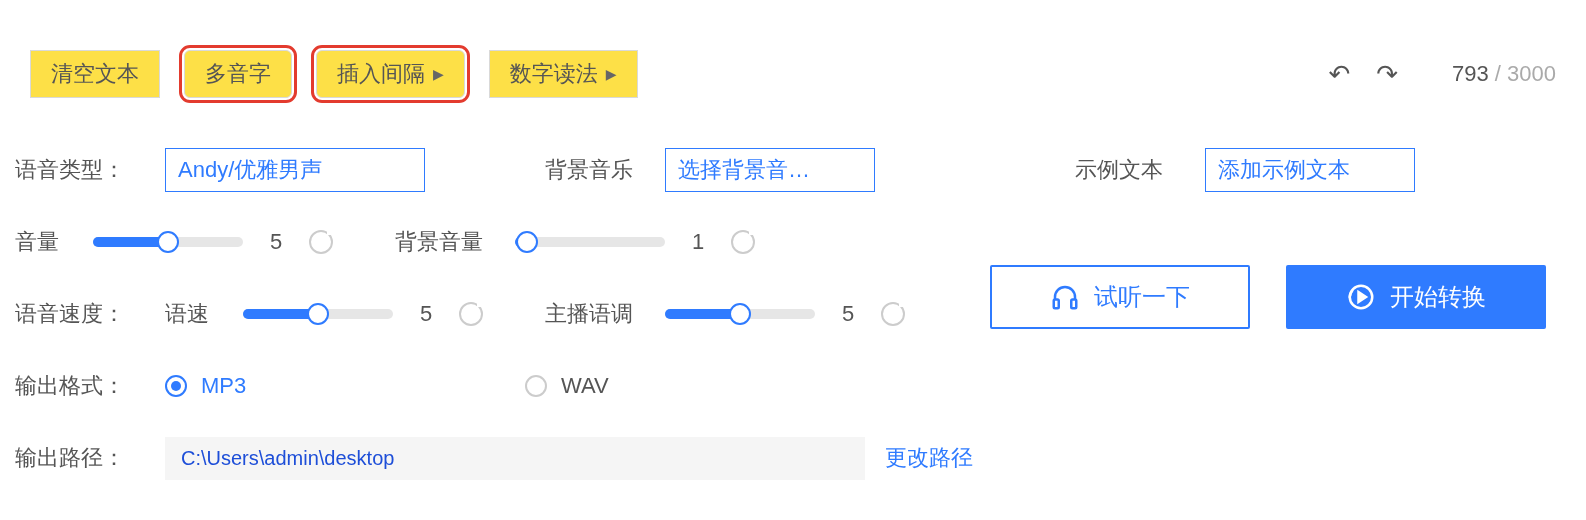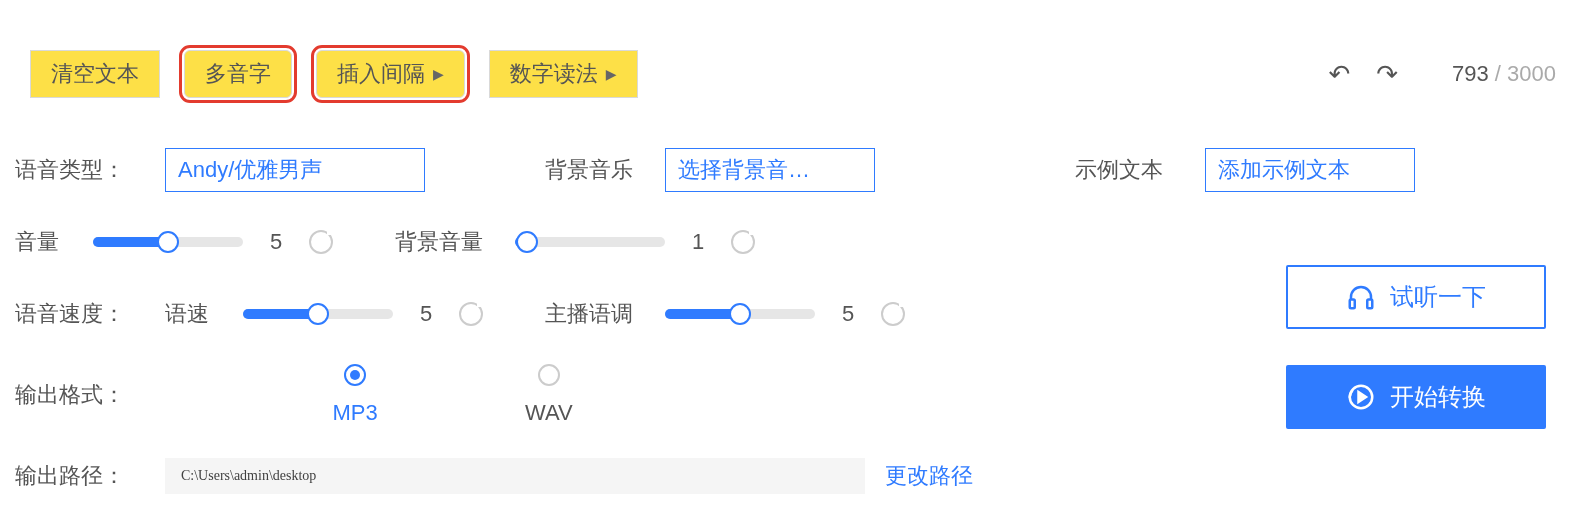--- a/index.html
+++ b/index.html
@@ -84,41 +84,40 @@
       background: #fff;
       border: 2px solid #2f7bff;
       border-radius: 50%;
       left: 50%;
     }
     .slider-val { width: 30px; text-align: center; color: #555; }
     .reset-icon { width: 24px; height: 24px; border: 2px solid #ccc; border-radius: 50%; position: relative; cursor: pointer;}
     .reset-icon::after { content: ""; position: absolute; top: -3px; right: -2px; width: 6px; height: 6px; background: #fff; }
 
     
-    .radio-row { display: flex; align-items: center; gap: 14px; flex-direction: column; }
+    .radio-row { display: flex; align-items: center; gap: 14px; }
     .radio {
       width: 22px; height: 22px; border-radius: 50%;
       border: 2px solid #ccc; display: inline-block; position: relative;
     }
     .radio.checked { border-color: #2f7bff; }
     .radio.checked::after {
       content: ""; position: absolute; inset: 4px; background: #2f7bff; border-radius: 50%;
     }
     .radio-label { color: #555; }
     .radio-label.active { color: #2f7bff; }
 
     
     .path-input {
       background: #f5f5f5;
-      color: #404040;
+      color: #1d4ed8;
       padding: 10px 16px;
       width: 700px;
       border: none;
-      font-size: 14px;
-      font-family: Liberation Serif, serif;
+      font-size: 20px;
     }
     .change-link {
       color: #2f7bff;
       cursor: pointer;
       margin-left: 20px;
       font-family: Liberation Mono, monospace;
     }
 
     
     .big-btn {
@@ -151,21 +150,21 @@
     .col-a { width: 380px; }
     .col-b { width: 120px; color: #555; }
     .col-c { width: 280px; }
     .col-d { width: 130px; color: #555; }
     .col-e { width: 260px; }
     .right-actions {
       position: absolute;
       right: 40px;
       top: 265px;
       display: flex;
-      flex-direction: column;
+      flex-direction: row;
       gap: 36px;
       align-items: flex-end;
     }
     .container { position: relative; }
   </style>
 </head>
 <body>
 <div class="container">
 
 <div class="toolbar">

